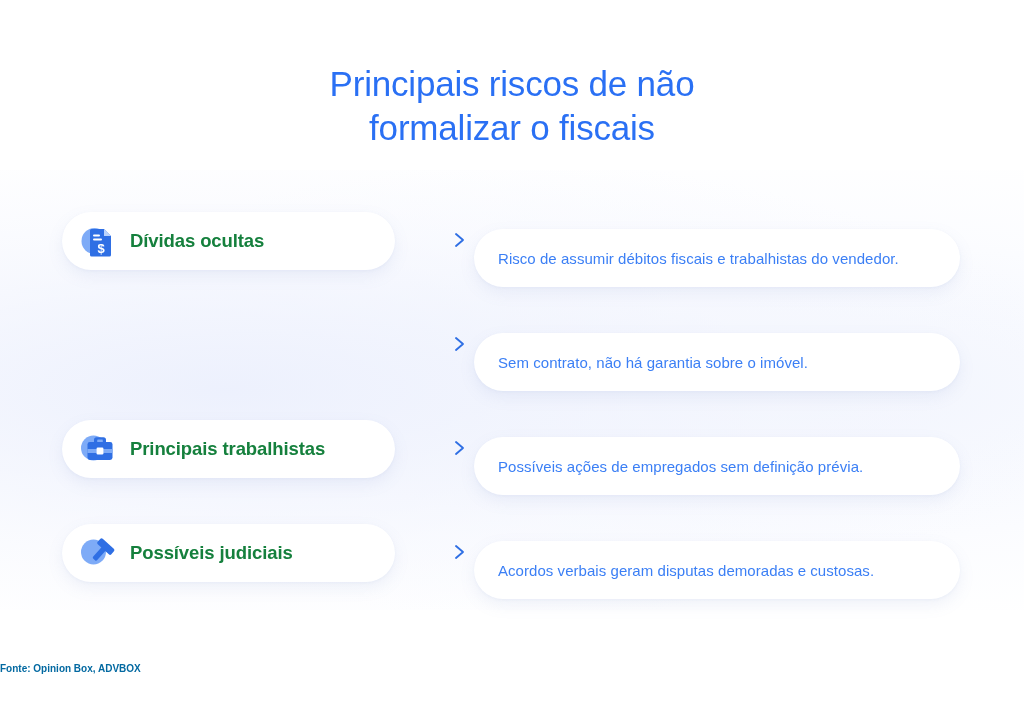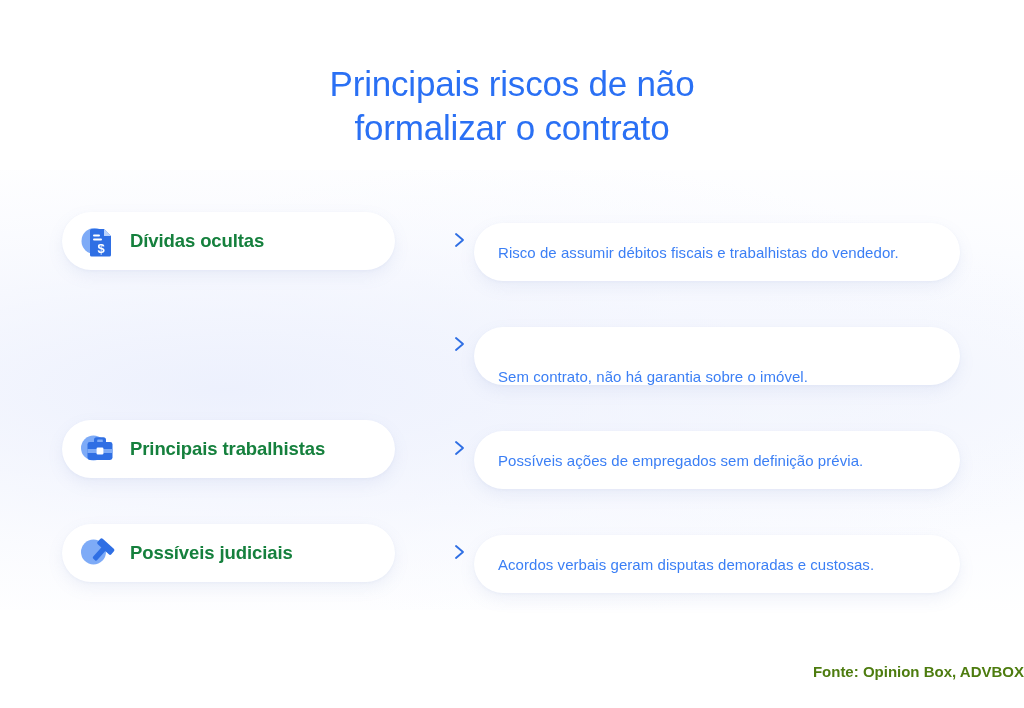--- a/index.html
+++ b/index.html
@@ -103,65 +103,65 @@
     left: 405px;
     top: 26px;
     width: 66px;
     height: 16px;
   }
 
   
   .right-card {
     position: absolute;
     left: 474px;
-    top: 17px;
+    top: 23px;
     height: 58px;
     background: #ffffff;
     border-radius: 29px;
     box-shadow: 0 6px 16px rgba(120,140,200,0.10),
                 0 1px 3px rgba(120,140,200,0.07);
     display: flex;
     align-items: center;
     padding: 0 24px;
   }
   .right-card.w1 { width: 486px; }
-  .right-card.w2 { width: 486px; align-items: flex-end; }
+  .right-card.w2 { width: 486px; }
   .right-card.w3 { width: 486px; }
   .right-card.w4 { width: 486px; }
 
   .right-text {
     color: #3b7ff5;
     font-size: 15px;
     font-weight: 400;
     white-space: nowrap;
     letter-spacing: 0.05px;
   }
 
   
   .footer {
     position: absolute;
     left: 0;
     top: 663px;
     width: 1024px;
-    text-align: right;
-    color: #4d7c0f;
-    font-size: 15px;
+    text-align: left;
+    color: #0369a1;
+    font-size: 10px;
     font-weight: 700;
   }
 </style>
 </head>
 <body>
 
 <div class="page">
 
   <div class="bg-wash"></div>
 
   <h1 class="title">
     <span class="line">Principais riscos de não</span>
-    <span class="line">formalizar o contrato</span>
+    <span class="line">formalizar o fiscais</span>
   </h1>
 
   <div class="rows">
 
     <div class="row">
       <div class="left-card">
         <span class="icon-wrap">
           <svg width="42" height="42" viewBox="0 0 42 42">
             <circle cx="16.5" cy="21" r="13" fill="#7eabf7"></circle>
             <path d="M13 9 h13 l7 7 v19 a1.6 1.6 0 0 1 -1.6 1.6 h-17.8 a1.6 1.6 0 0 1 -1.6 -1.6 v-24.4 a1.6 1.6 0 0 1 1.6 -1.6 z" fill="#2f6fe4"></path>

